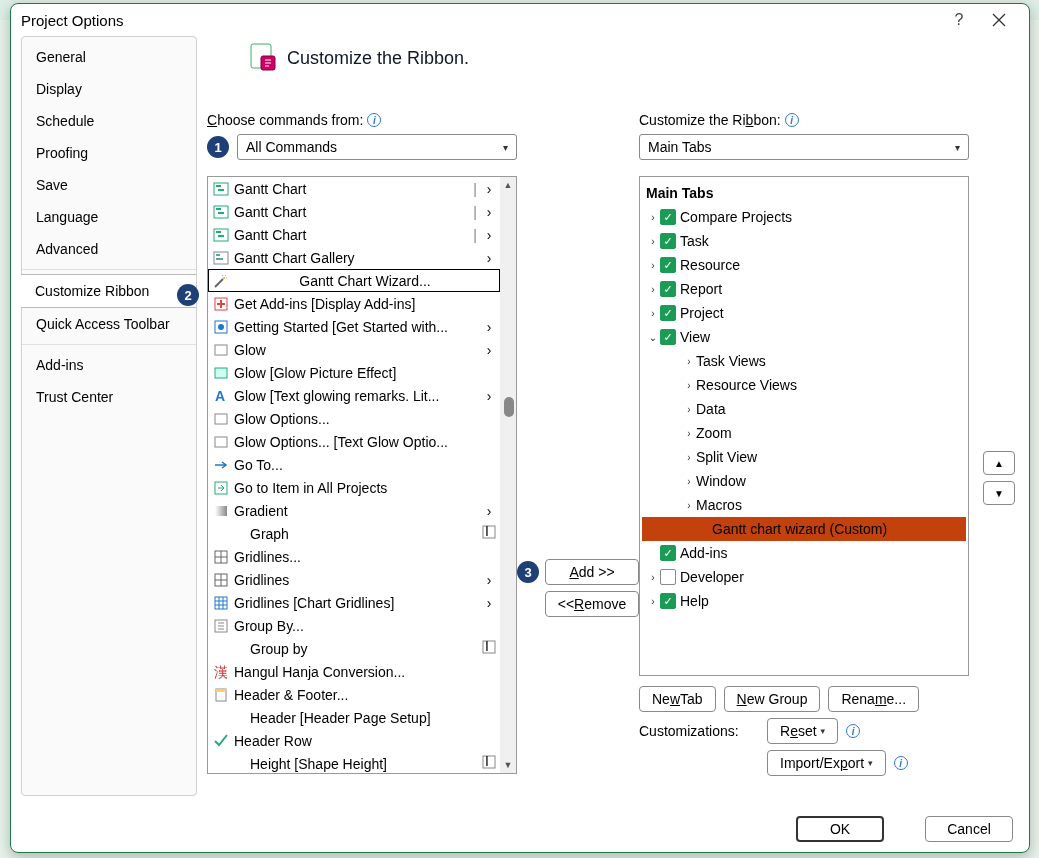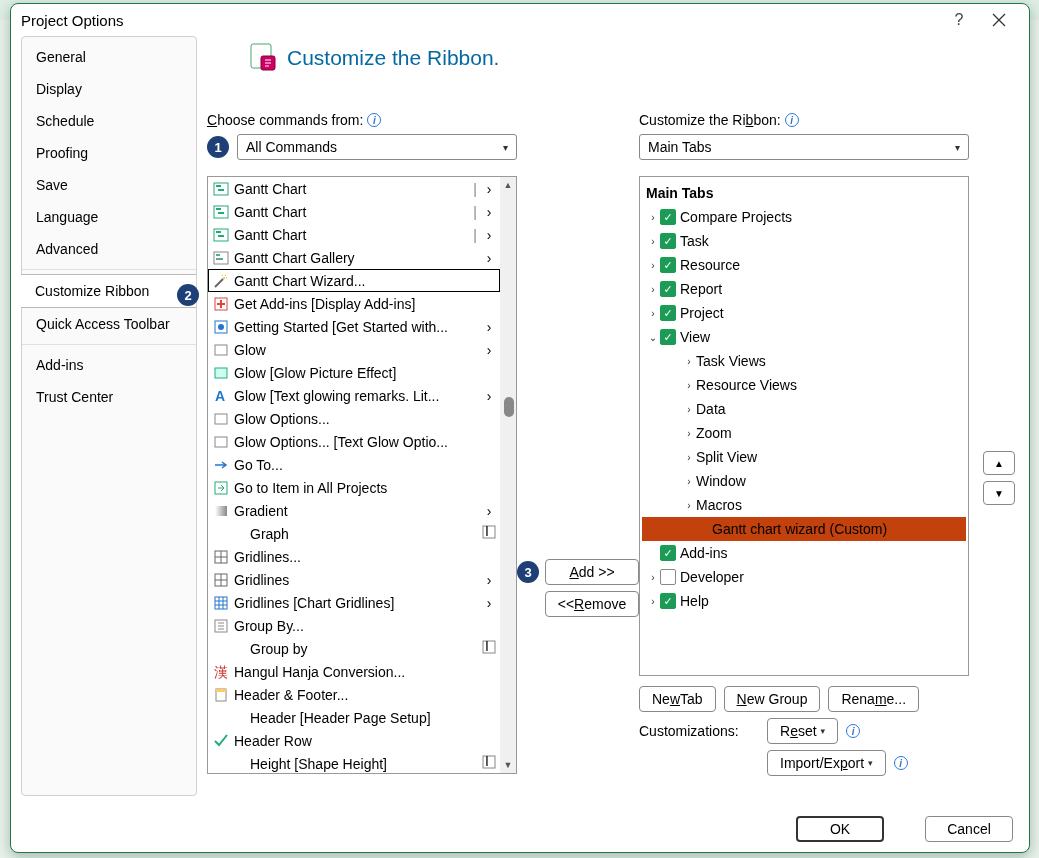--- a/index.html
+++ b/index.html
@@ -16,41 +16,41 @@
   .nav{width:176px;border:1px solid #d0d0d0;border-radius:4px;background:#fafafa;padding:4px 0;margin-right:10px;height:760px;}
   .nav-item{padding:8px 14px;cursor:default;}
   .nav-item.sel{background:#fff;border:1px solid #bbb;border-left:none;margin-left:-1px;border-radius:0 0 0 0;position:relative;}
   .nav-item.sel::before{content:"";position:absolute;right:-1px;top:0;bottom:0;width:2px;background:#fff;}
   .nav-sep{height:1px;background:#e0e0e0;margin:4px 0;}
   
   .main{flex:1;display:flex;flex-direction:column;}
   .hdr{display:flex;align-items:center;gap:8px;margin:6px 0 18px 40px;}
   .hdr-ic{width:32px;height:32px;position:relative;}
   .hdr-ic svg{width:32px;height:32px;}
-  .hdr-txt{font-size:21px;color:#0369a1;}
+  .hdr-txt{font-size:18px;color:#0f172a;}
   .cols{flex:1;display:flex;gap:14px;margin-top:20px;}
   .col-l{width:310px;}
   .col-m{width:94px;display:flex;flex-direction:column;align-items:center;justify-content:center;gap:6px;}
   .col-r{flex:1;}
   .col-ud{width:36px;display:flex;flex-direction:column;gap:6px;justify-content:center;}
   .lbl-row{display:flex;align-items:center;gap:4px;font-size:14px;margin-bottom:6px;}
   .info-ic{width:14px;height:14px;border-radius:50%;border:1px solid #2f77d1;color:#2f77d1;font-size:10px;display:inline-flex;align-items:center;justify-content:center;font-style:italic;font-weight:bold;}
   .dd{border:1px solid #888;border-radius:3px;height:26px;display:flex;align-items:center;padding:0 8px;background:#fff;}
   .dd .val{flex:1;}
   .dd .caret{font-size:10px;color:#333;}
   .num-badge{width:22px;height:22px;border-radius:50%;background:#1f3f77;color:#fff;font-weight:bold;display:flex;align-items:center;justify-content:center;margin-right:8px;font-size:13px;}
   .row-w-badge{display:flex;align-items:center;}
   
   .listbox{border:1px solid #999;height:598px;margin-top:16px;background:#fff;position:relative;overflow:hidden;}
   .lb-inner{position:absolute;left:0;right:16px;top:0;}
   .cmd{height:23px;display:flex;align-items:center;padding:0 4px;white-space:nowrap;overflow:hidden;}
   .cmd .ci{width:18px;height:18px;margin-right:4px;flex-shrink:0;display:flex;align-items:center;justify-content:center;}
   .cmd .txt{flex:1;overflow:hidden;text-overflow:ellipsis;}
   .cmd .sub{width:14px;text-align:center;}
-  .cmd.sel{border:1.5px solid #000;padding:1px 3px;}
+  .cmd.sel{border:1.5px solid #000;padding:1px 3px;text-align:center;}
   .cmd.indent .ci{margin-left:16px;}
   .scrollbar{position:absolute;right:0;top:0;bottom:0;width:16px;background:#f0f0f0;}
   .sb-arrow{height:16px;display:flex;align-items:center;justify-content:center;color:#555;font-size:9px;}
   .sb-thumb{position:absolute;right:2px;width:10px;background:#888;border-radius:5px;}
   
   .mbtn{width:94px;height:26px;border:1px solid #888;border-radius:4px;background:#fff;display:flex;align-items:center;justify-content:center;}
   .col-m{padding-top:220px;}
   
   .tree{border:1px solid #999;height:500px;margin-top:16px;background:#fff;padding:4px 2px;overflow:hidden;}
   .tree-hdr{font-weight:bold;padding:4px 4px;}

